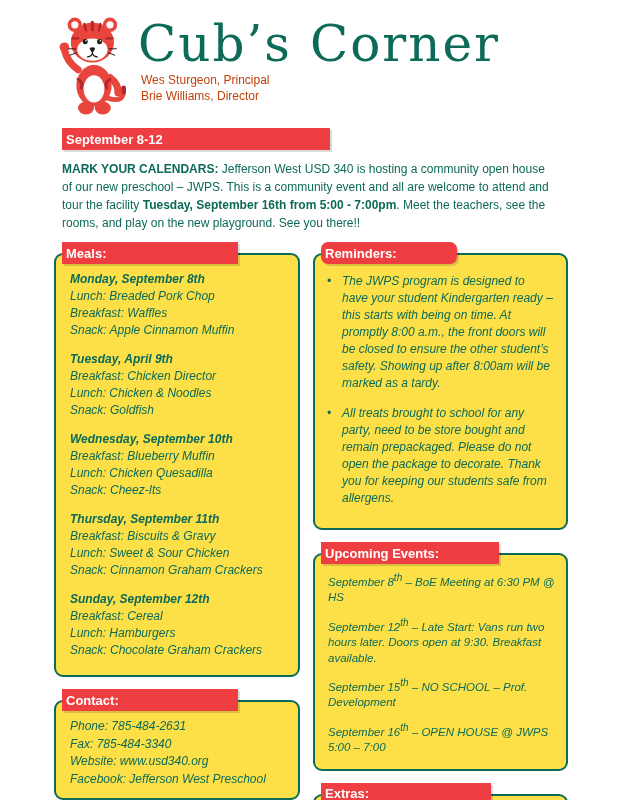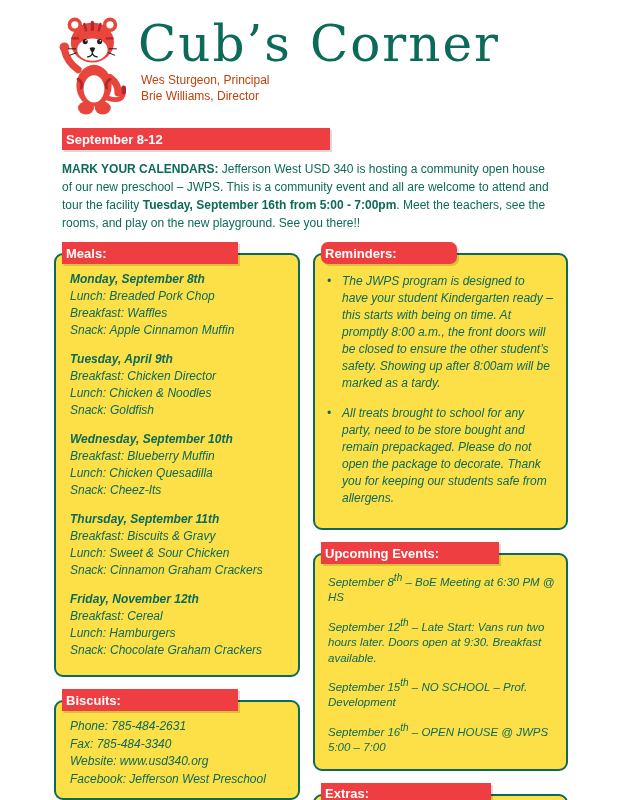--- a/index.html
+++ b/index.html
@@ -180,31 +180,31 @@
           </div>
 
           <div class="day-group">
             <div class="day-name">Thursday, September 11th</div>
             <div class="meal-line">Breakfast: Biscuits &amp; Gravy</div>
             <div class="meal-line">Lunch: Sweet &amp; Sour Chicken</div>
             <div class="meal-line">Snack: Cinnamon Graham Crackers</div>
           </div>
 
           <div class="day-group">
-            <div class="day-name">Friday, November 12th</div>
+            <div class="day-name">Sunday, September 12th</div>
             <div class="meal-line">Breakfast: Cereal</div>
             <div class="meal-line">Lunch: Hamburgers</div>
             <div class="meal-line">Snack: Chocolate Graham Crackers</div>
           </div>
 
         </div>
       </section>
 
       <section class="panel">
-        <div class="bar bar-contact">Biscuits:</div>
+        <div class="bar bar-contact">Contact:</div>
         <div class="box contact-box">
           <div class="contact-line">Phone: 785-484-2631</div>
           <div class="contact-line">Fax: 785-484-3340</div>
           <div class="contact-line">Website: www.usd340.org</div>
           <div class="contact-line">Facebook: Jefferson West Preschool</div>
         </div>
       </section>
 
     </div>
 

